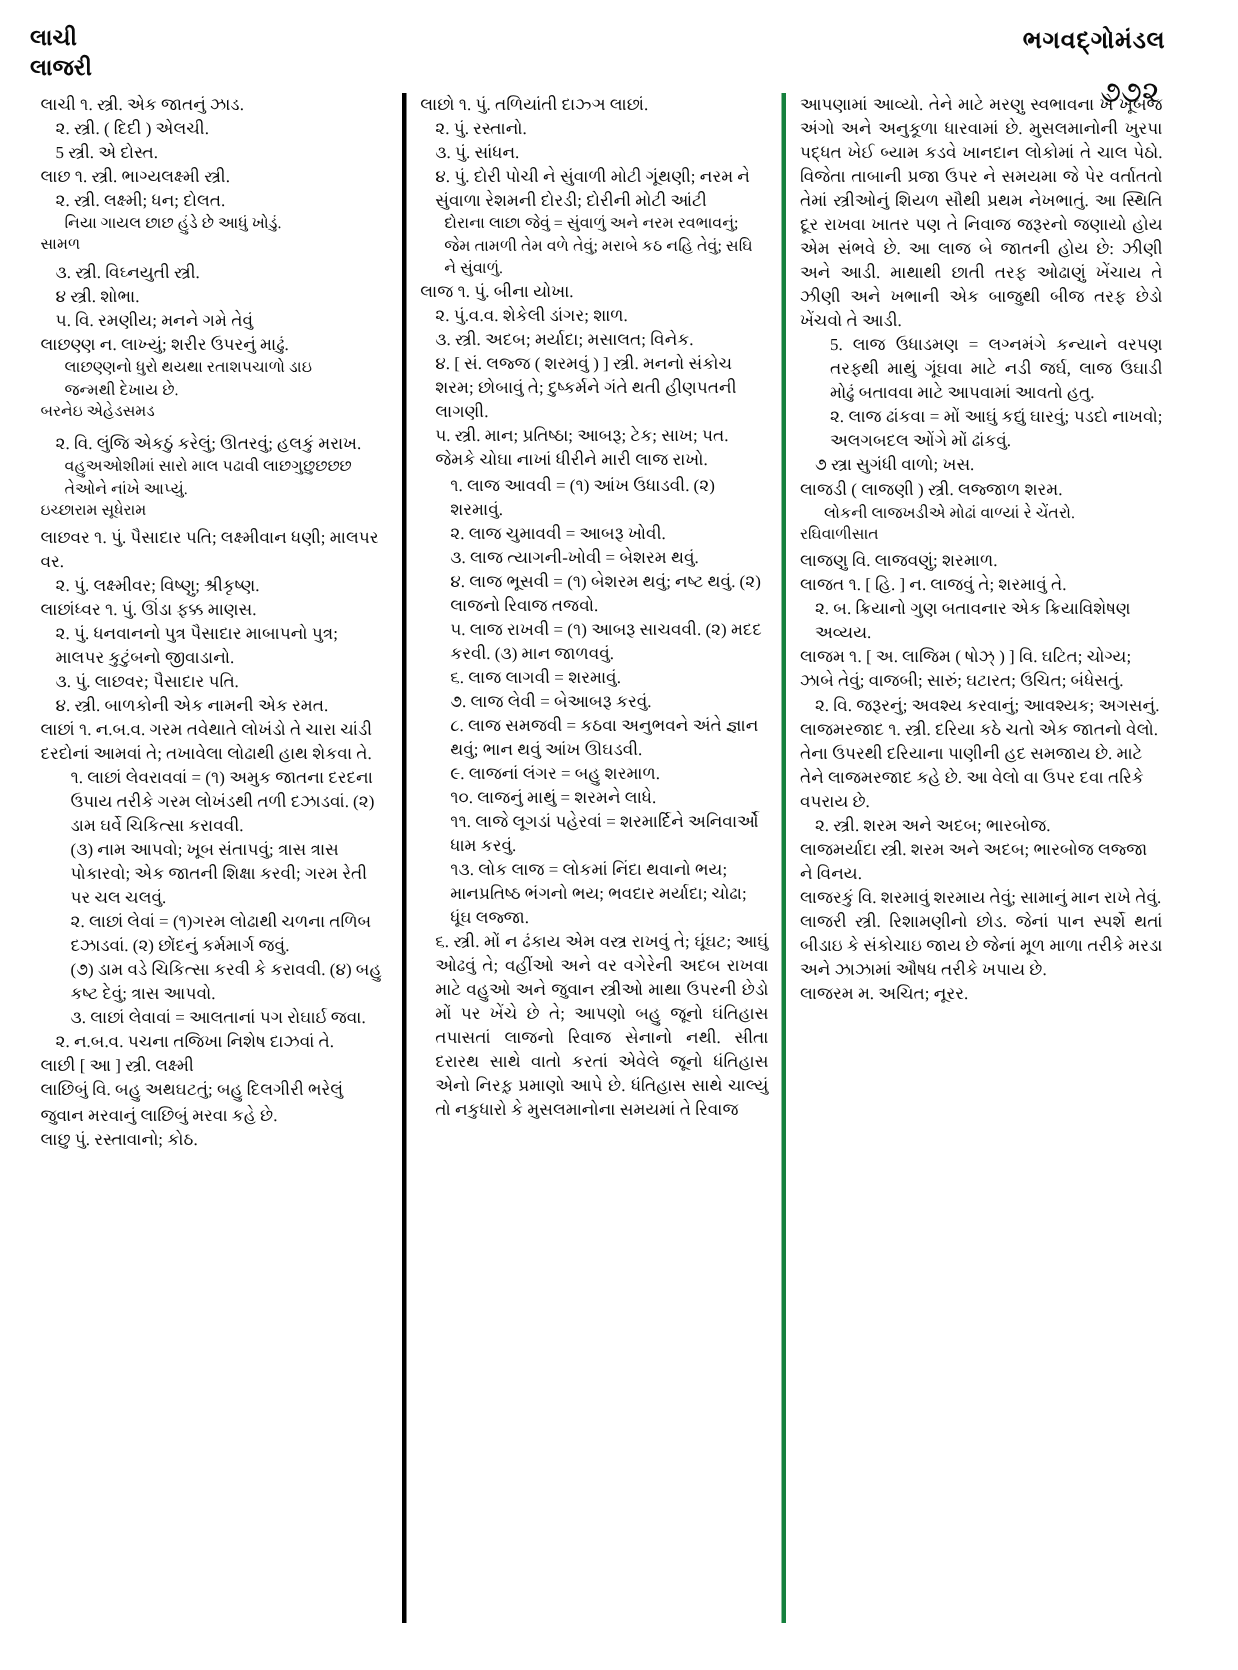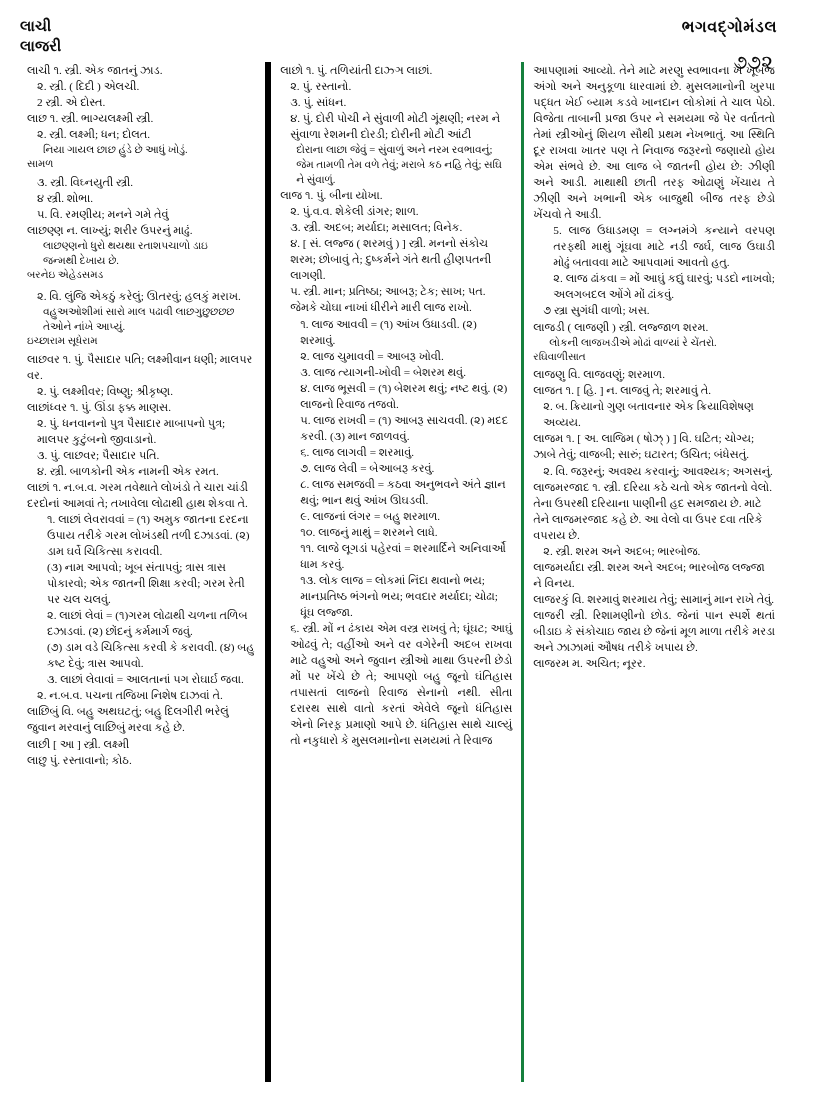--- a/index.html
+++ b/index.html
@@ -60,21 +60,21 @@
     gap: 0;
     height: 1020px;
   }
   .col {
     box-sizing: border-box;
     width: 263px;
     padding: 0 9px;
     font-size: 11.3px;
     line-height: 1.42;
   }
-  .col.c1 { border-right: 6px solid #000000; }
+  .col.c1 { border-right: 3px solid #000000; }
   .col.c2 { border-right: 3px solid #15803d; }
   .col.c3 { padding-right: 2px; }
   p.l {
     margin: 0;
     padding: 0;
     text-indent: 0;
   }
   p.ind1 { margin: 0; padding-left: 10px; }
   p.ind2 { margin: 0; padding-left: 20px; }
   p.quote {
@@ -107,21 +107,21 @@
       <div>લાજરી</div>
     </div>
     <div class="hdr-center">ભગવદ્ગોમંડલ</div>
     <div class="hdr-right">૭૭૨</div>
   </div>
 
   <div class="columns">
     <div class="col c1">
         <p class="l">લાચી ૧. સ્ત્રી. એક જાતનું ઝાડ.</p>
         <p class="ind1">૨. સ્ત્રી. ( દિદી ) એલચી.</p>
-        <p class="ind1">2 સ્ત્રી. એ દોસ્ત.</p>
+        <p class="ind1">5 સ્ત્રી. એ દોસ્ત.</p>
         <p class="l">લાછ ૧. સ્ત્રી. ભાગ્યલક્ષ્મી સ્ત્રી.</p>
         <p class="ind1">૨. સ્ત્રી. લક્ષ્મી; ધન; દોલત.</p>
         <p class="quote">નિયા ગાયલ છાછ હુંડે છે આધું ખોડું.</p>
         <p class="attr">સામળ</p>
         <p class="ind1">૩. સ્ત્રી. વિઘ્નયુતી સ્ત્રી.</p>
         <p class="ind1">૪ સ્ત્રી. શોભા.</p>
         <p class="ind1">૫. વિ. રમણીય; મનને ગમે તેવું</p>
         <p class="l">લાછણ્ણ ન. લાખ્યું; શરીર ઉપરનું માઢું.</p>
         <p class="quote">લાછણ્ણનો ધુરો થયથા રતાશપચાળો  ડાઇ</p>
         <p class="quote">જન્મથી દેખાય છે.</p>
@@ -136,22 +136,22 @@
         <p class="ind1">૨. પું. ધનવાનનો પુત્ર પૈસાદાર માબાપનો પુત્ર; માલપર કુટુંબનો જીવાડાનો.</p>
         <p class="ind1">૩. પું. લાછવર; પૈસાદાર પતિ.</p>
         <p class="ind1">૪. સ્ત્રી. બાળકોની એક નામની એક રમત.</p>
         <p class="l">લાછાં ૧. ન.બ.વ. ગરમ તવેથાતે લોખંડો તે ચારા ચાંડી દરદોનાં આમવાં તે; તખાવેલા લોઢાથી હાથ શેકવા તે.</p>
         <p class="ind2">૧. લાછાં લેવરાવવાં = (૧) અમુક જાતના દરદના ઉપાય તરીકે ગરમ લોખંડથી તળી દઝાડવાં. (૨) ડામ ઘર્વે ચિકિત્સા કરાવવી.</p>
         <p class="ind2">(૩) નામ આપવો; ખૂબ સંતાપવું; ત્રાસ ત્રાસ પોકારવો; એક જાતની શિક્ષા કરવી; ગરમ રેતી પર ચલ ચલવું.</p>
         <p class="ind2">૨. લાછાં લેવાં = (૧)ગરમ લોઢાથી ચળના તળિબ દઝાડવાં. (૨) છોંદનું કર્મમાર્ગ જવું.</p>
         <p class="ind2">(૭) ડામ વડે ચિકિત્સા કરવી કે કરાવવી. (૪) બહુ કષ્ટ દેવું; ત્રાસ આપવો.</p>
         <p class="ind2">૩. લાછાં લેવાવાં = આલતાનાં પગ રોઘાર્ઇ જવા.</p>
         <p class="ind1">૨. ન.બ.વ. પચના તજિખા નિશેષ દાઝવાં તે.</p>
+        <p class="l">લાછી [ આ ] સ્ત્રી. લક્ષ્મી</p>
         <p class="l">લાછિબું વિ. બહુ અથઘટતું; બહુ દિલગીરી ભરેલું જુવાન મરવાનું લાછિબું મરવા કહે છે.</p>
-        <p class="l">લાછી [ આ ] સ્ત્રી. લક્ષ્મી</p>
         <p class="l">લાછુ પું. રસ્તાવાનો; કોઠ.</p>
       </div>
     <div class="col c2">
         <p class="l">લાછો ૧. પું. તળિયાંતી દાઝ્ઞ લાછાં.</p>
         <p class="ind1">૨. પું. રસ્તાનો.</p>
         <p class="ind1">૩. પું. સાંધન.</p>
         <p class="ind1">૪. પું. દોરી પોચી ને સુંવાળી મોટી ગૂંથણી; નરમ ને સુંવાળા રેશમની દોરડી; દોરીની મોટી આંટી</p>
         <p class="quote">દોરાના લાછા જેવું = સુંવાળું અને નરમ રવભાવનું; જેમ તામળી તેમ વળે તેવું; મરાબે કઠ નહિ તેવું; સઘિ ને સુંવાળું.</p>
         <p class="l">લાજ ૧. પું. બીના યોખા.</p>
         <p class="ind1">૨. પું.વ.વ. શેકેલી ડાંગર; શાળ.</p>

